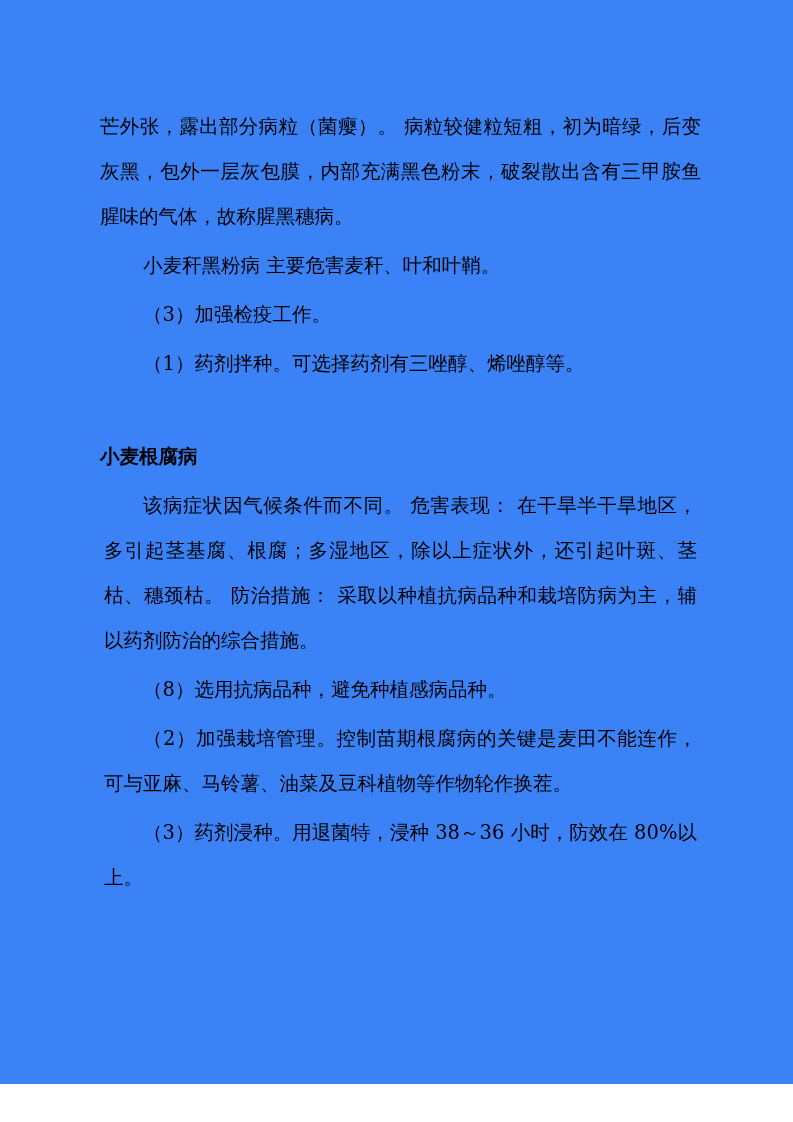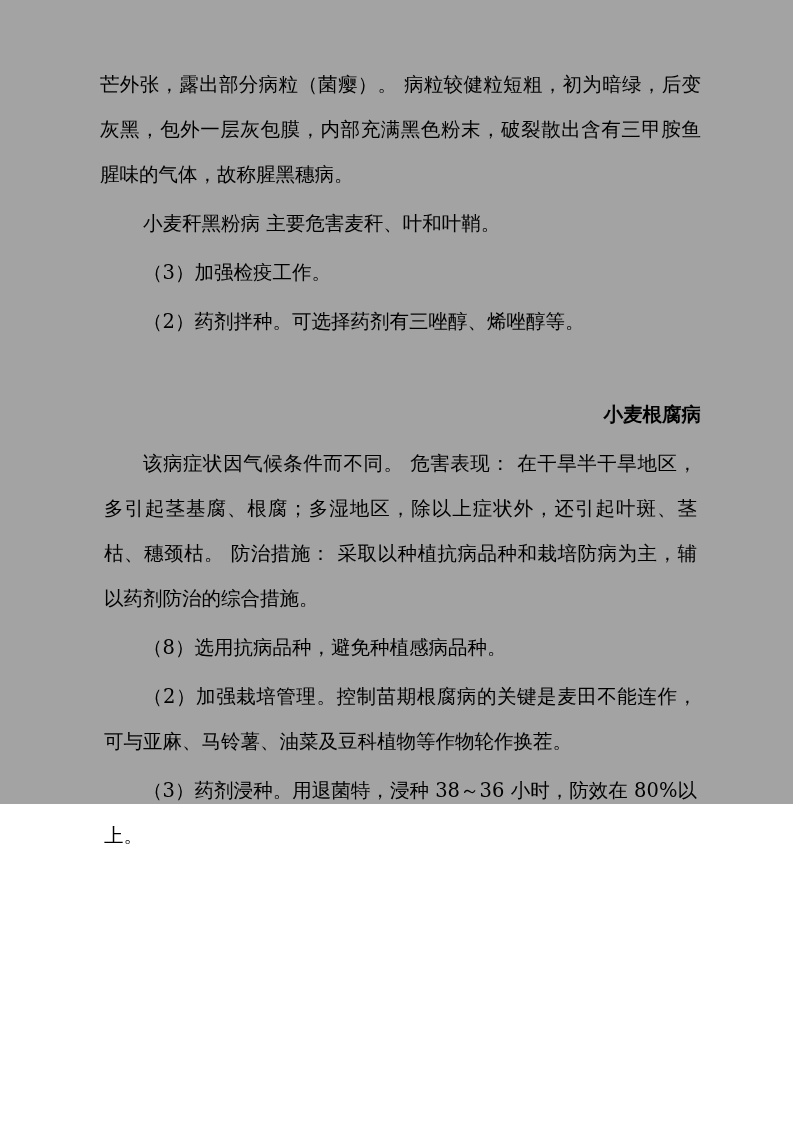--- a/index.html
+++ b/index.html
@@ -10,24 +10,24 @@
   body {
     width: 793px;
     height: 1122px;
     font-family: "DejaVu Serif", "Liberation Serif", serif;
     color: #000000;
     overflow: hidden;
   }
   .page {
     position: relative;
     width: 793px;
-    height: 804px;
+    height: 1084px;
     box-sizing: border-box;
-    padding: 62px 92px 60px 100px;
-    background: #a3a3a3;
+    padding: 104px 92px 60px 100px;
+    background: #3b82f6;
   }
   .doc-body {
     font-size: 19.5px;
     line-height: 45px;
     text-align: justify;
     text-justify: inter-ideograph;
   }
   .para {
     margin: 4px;
     text-indent: 2em;
@@ -37,41 +37,41 @@
   .para-noindent {
     margin: 0;
     text-indent: 0;
     text-align: justify;
     text-justify: inter-ideograph;
   }
   .heading {
     margin: 0;
     font-size: 19.5px;
     font-weight: bold;
-    text-align: right;
+    text-align: left;
     line-height: 45px;
   }
   .spacer-large {
     height: 44px;
   }
 </style>
 </head>
 <body>
 
 <div class="page">
   <div class="doc-body">
 
     <p class="para-noindent">芒外张，露出部分病粒（菌瘿）。 病粒较健粒短粗，初为暗绿，后变灰黑，包外一层灰包膜，内部充满黑色粉末，破裂散出含有三甲胺鱼腥味的气体，故称腥黑穗病。</p>
 
     <p class="para">小麦秆黑粉病 主要危害麦秆、叶和叶鞘。</p>
 
 
     <p class="para">（3）加强检疫工作。</p>
 
-    <p class="para">（2）药剂拌种。可选择药剂有三唑醇、烯唑醇等。</p>
+    <p class="para">（1）药剂拌种。可选择药剂有三唑醇、烯唑醇等。</p>
 
     <div class="spacer-large"></div>
 
     <h2 class="heading">小麦根腐病</h2>
 
     <p class="para">该病症状因气候条件而不同。 危害表现： 在干旱半干旱地区，多引起茎基腐、根腐；多湿地区，除以上症状外，还引起叶斑、茎枯、穗颈枯。 防治措施： 采取以种植抗病品种和栽培防病为主，辅以药剂防治的综合措施。</p>
 
     <p class="para">（8）选用抗病品种，避免种植感病品种。</p>
 
     <p class="para">（2）加强栽培管理。控制苗期根腐病的关键是麦田不能连作，可与亚麻、马铃薯、油菜及豆科植物等作物轮作换茬。</p>

